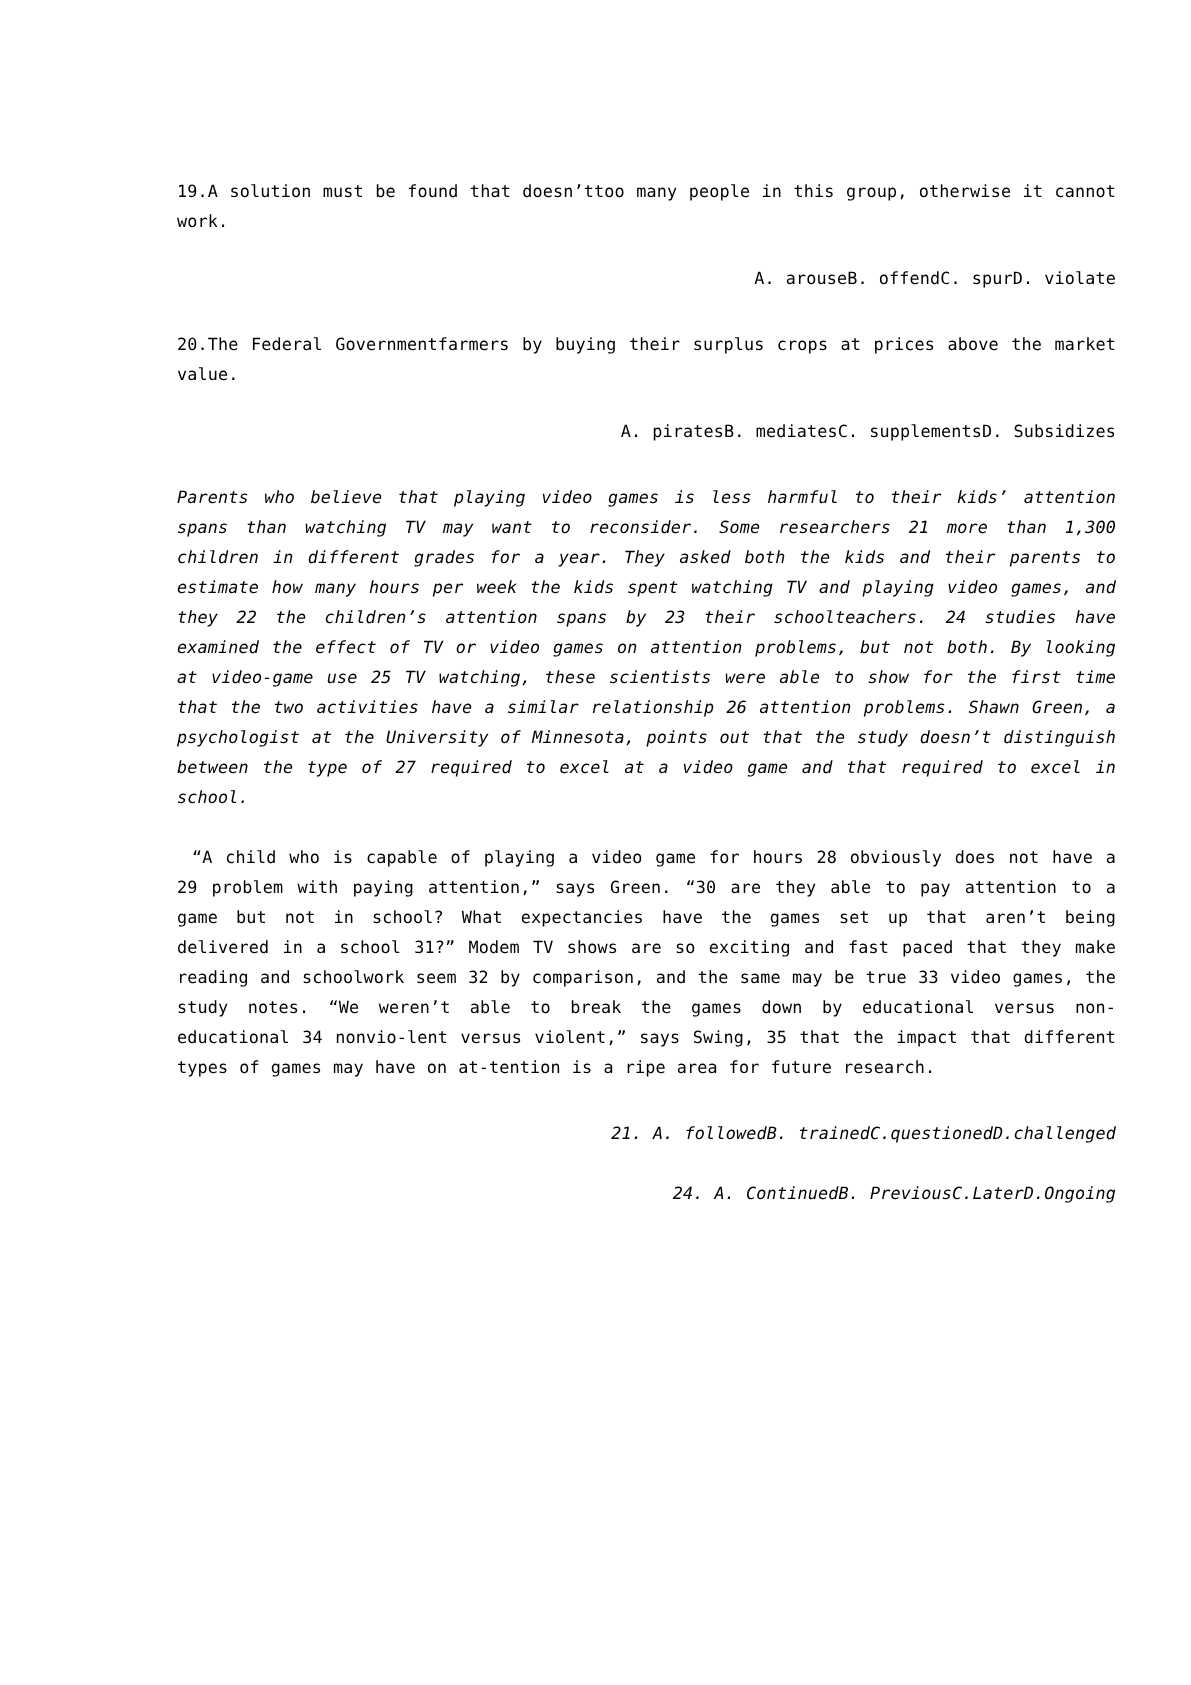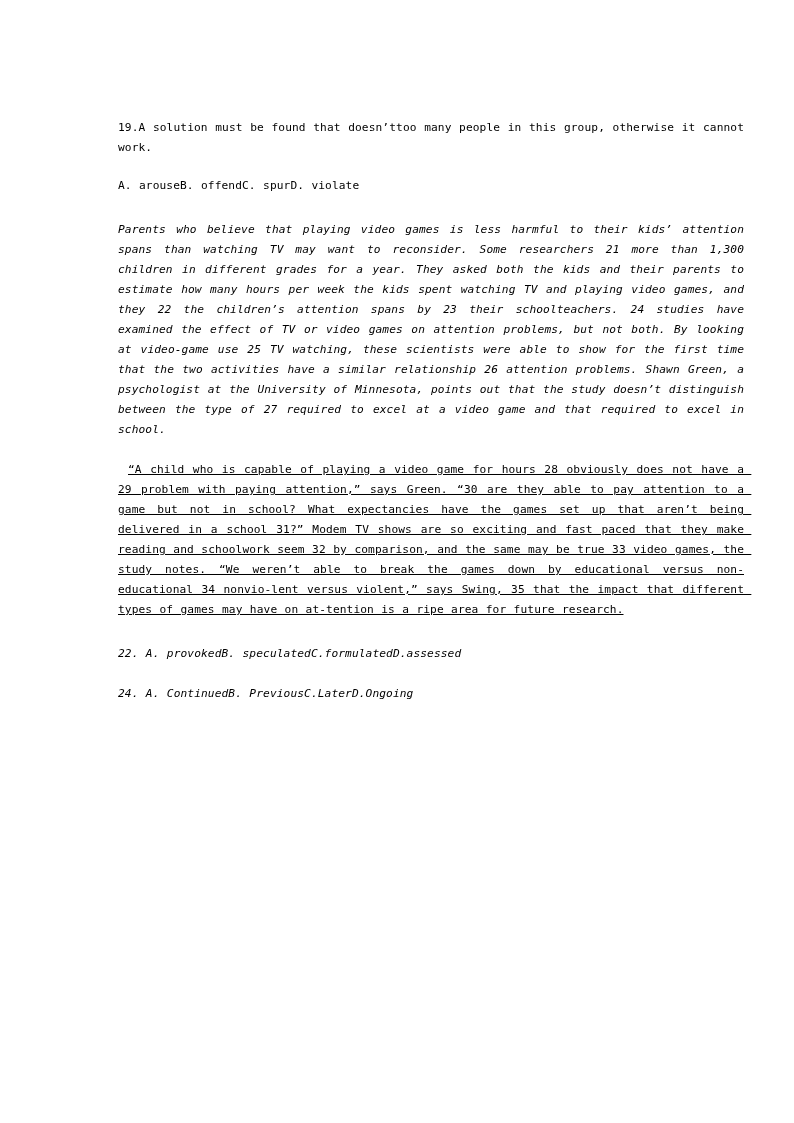--- a/index.html
+++ b/index.html
@@ -24,42 +24,43 @@
     font-size: 11.2px;
     line-height: 20px;
     letter-spacing: 0.1px;
     margin: 0 0 18px 0;
     text-align: justify;
     text-justify: inter-word;
     word-spacing: 0.5px;
     white-space: pre-wrap;
   }
   .block.nojust {
-    text-align: left;
+    text-align: right;
   }
   .block.indent {
     text-indent: 10px;
-    text-decoration: underline;
   }
   .gap-md { margin-bottom: 20px; font-style: italic; }
   .gap-lg { margin-bottom: 24px; }
   .para {
     text-align: justify;
     text-justify: inter-word;
   }
 </style>
 </head>
 <body>
 
 <div class="page">
 
   <div class="block para">19.A solution must be found that doesn’ttoo many people in this group, otherwise it cannot work.</div>
   <div class="block nojust gap-lg">A. arouseB. offendC. spurD. violate</div>
 
+  <div class="block para">20.The Federal Governmentfarmers by buying their surplus crops at prices above the market value.</div>
+  <div class="block nojust gap-lg">A. piratesB. mediatesC. supplementsD. Subsidizes</div>
 
 
   <div class="block para gap-md">Parents who believe that playing video games is less harmful to their kids’ attention spans than watching TV may want to reconsider. Some researchers 21 more than 1,300 children in different grades for a year. They asked both the kids and their parents to estimate how many hours per week the kids spent watching TV and playing video games, and they 22 the children’s attention spans by 23 their schoolteachers. 24 studies have examined the effect of TV or video games on attention problems, but not both. By looking at video-game use 25 TV watching, these scientists were able to show for the first time that the two activities have a similar relationship 26 attention problems. Shawn Green, a psychologist at the University of Minnesota, points out that the study doesn’t distinguish between the type of 27 required to excel at a video game and that required to excel in school.</div>
   <div class="block para indent gap-lg">“A child who is capable of playing a video game for hours 28 obviously does not have a 29 problem with paying attention,” says Green. “30 are they able to pay attention to a game but not in school? What expectancies have the games set up that aren’t being delivered in a school 31?” Modem TV shows are so exciting and fast paced that they make reading and schoolwork seem 32 by comparison, and the same may be true 33 video games, the study notes. “We weren’t able to break the games down by educational versus non-educational 34 nonvio-lent versus violent,” says Swing, 35 that the impact that different types of games may have on at-tention is a ripe area for future research.</div>
 
-  <div class="block nojust gap-md">22. A. provokedB. speculatedC.formulatedD.assessed</div>
+  <div class="block nojust gap-md">21. A. followedB. trainedC.questionedD.challenged</div>
   <div class="block nojust gap-md">24. A. ContinuedB. PreviousC.LaterD.Ongoing</div>
 
 </div>
 
 </body></html>

